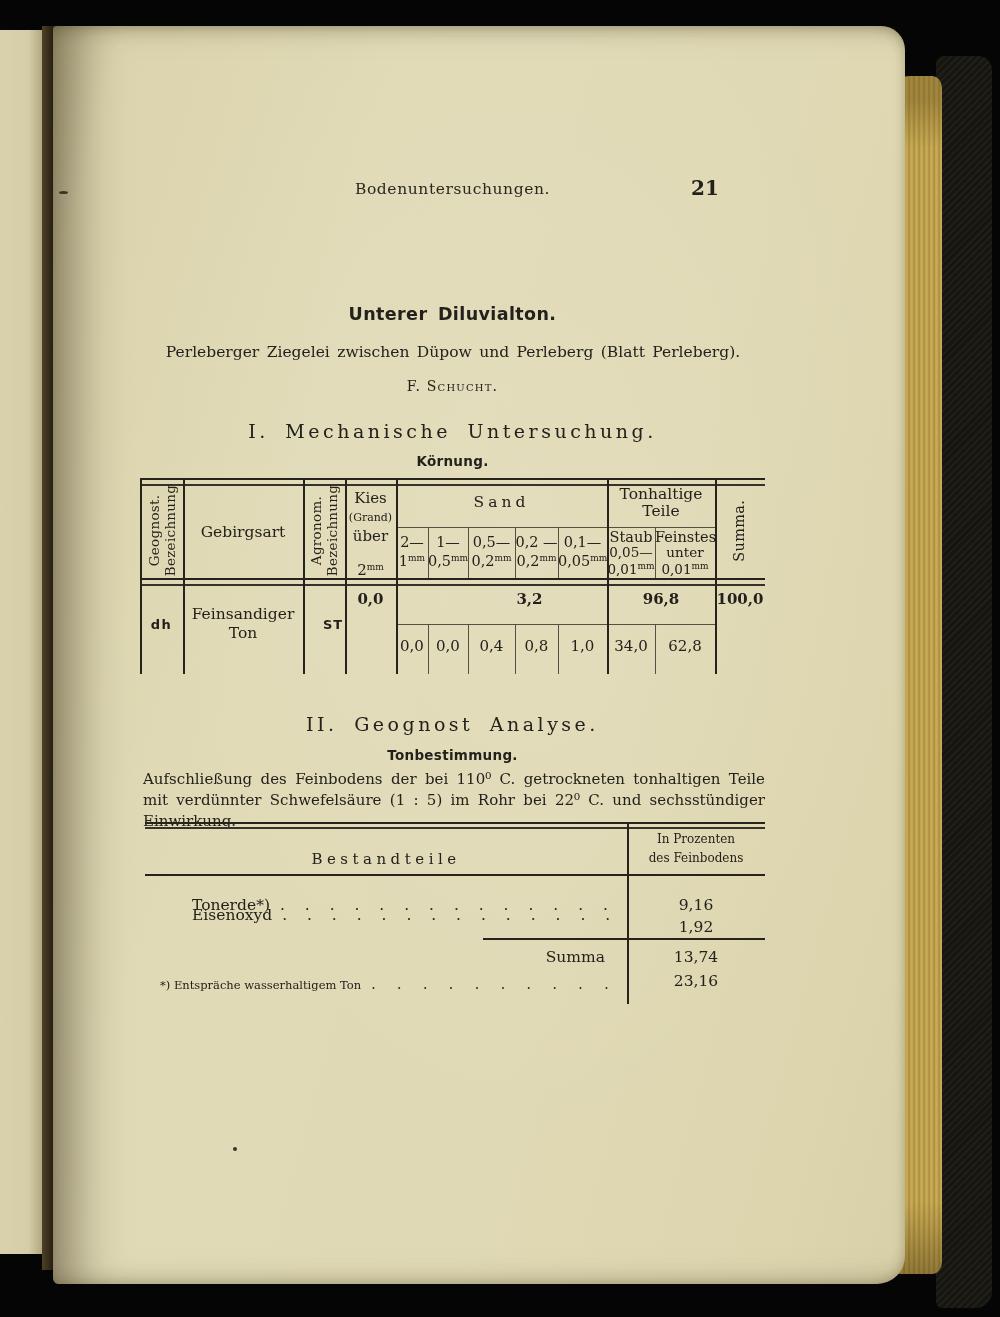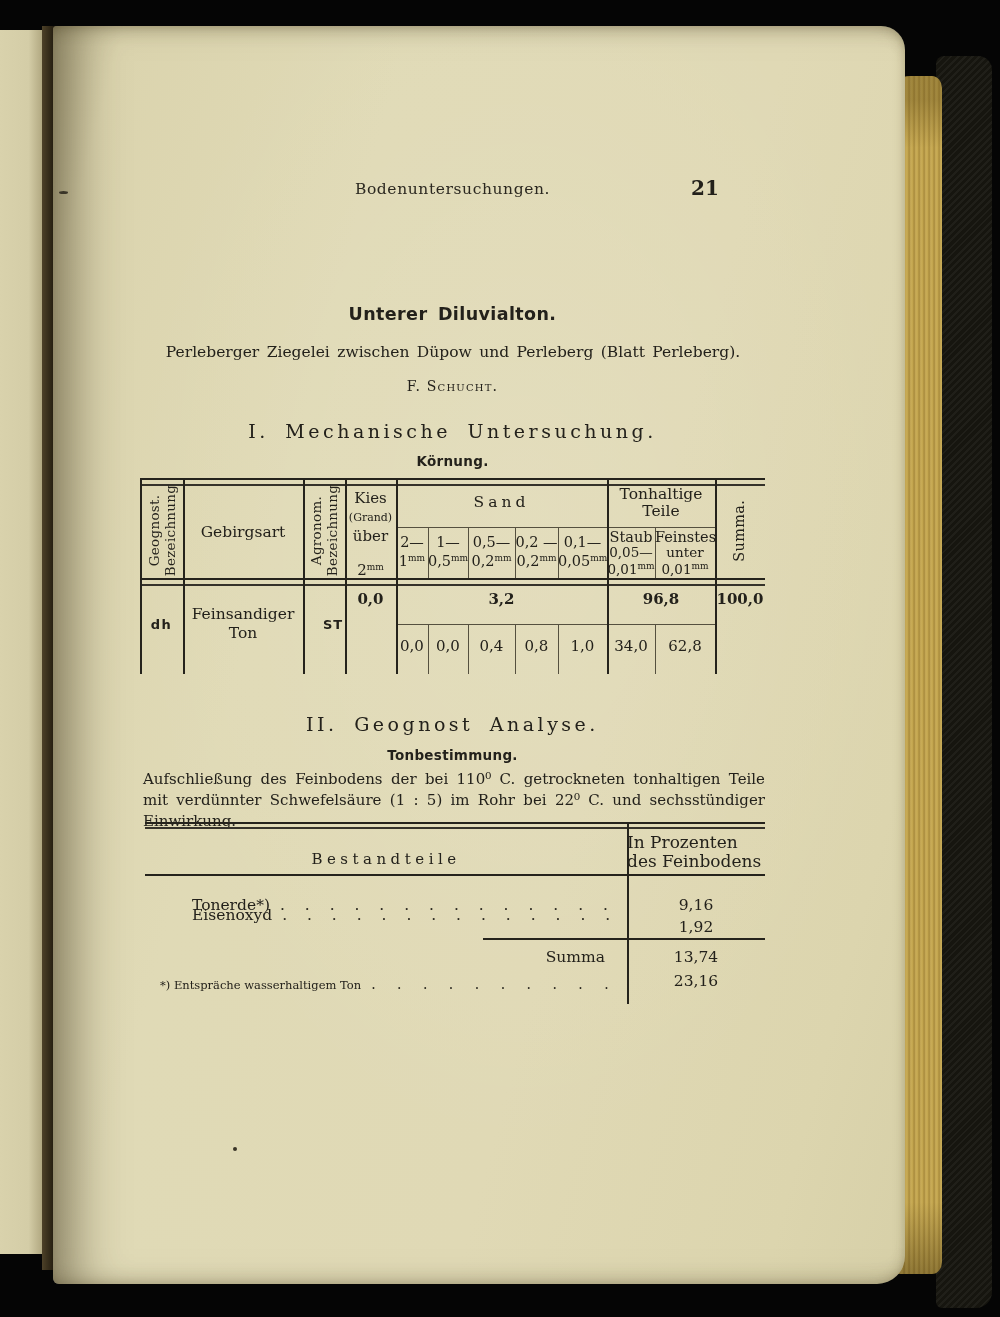--- a/index.html
+++ b/index.html
@@ -85,21 +85,21 @@
   .rot{position:absolute;transform:rotate(-90deg);text-align:center;font-size:13.5px;line-height:15.5px;letter-spacing:.3px;}
   .bold{font-weight:bold;}
   .u{font-size:9px;vertical-align:5px;letter-spacing:0;}
   .grp{letter-spacing:4px;}
   .small{font-size:11px;}
   .sub2{font-size:14.5px;line-height:16px;}
   .sub3{font-size:13.5px;line-height:14.5px;}
 
   
   .t2 .hdr-left{left:0;top:28px;width:482px;font-size:15px;letter-spacing:4.5px;text-align:center;position:absolute;}
-  .t2 .hdr-right{left:482px;width:138px;text-align:left;position:absolute;font-size:17px;}
+  .t2 .hdr-right{left:482px;width:138px;text-align:center;position:absolute;font-size:12px;}
   .dotrow{position:absolute;display:flex;align-items:baseline;font-size:15.5px;}
   .dots{flex:1;overflow:hidden;white-space:nowrap;letter-spacing:4px;word-spacing:7px;margin-left:10px;color:#2b2820;}
   .val{position:absolute;left:482px;width:138px;text-align:center;font-size:15.5px;}
 </style>
 </head>
 <body>
 
 <div class="scene">
 
   <div class="cover"></div>
@@ -204,21 +204,21 @@
       </div>
       <div class="rot" style="left:565px;top:45px;width:70px;font-size:14.5px;">Summa.</div>
 
       <div class="cell sans bold" style="left:0;top:138px;width:43px;font-size:13px;letter-spacing:1.5px;">dh</div>
       <div class="cell" style="left:43px;top:127px;width:120px;font-size:15.5px;line-height:19px;">
         <span class="ln">Feinsandiger</span>
         <span class="ln">Ton</span>
       </div>
       <div class="cell sans bold" style="left:163px;top:138px;width:60px;font-size:13px;letter-spacing:1px;">ST</div>
       <div class="cell bold" style="left:205px;top:113px;width:51px;">0,0</div>
-      <div class="cell bold" style="left:256px;top:113px;width:211px;">3,2</div>
+      <div class="cell bold" style="left:256px;top:113px;width:211px;padding-left:28px;">3,2</div>
       <div class="cell bold" style="left:467px;top:113px;width:108px;">96,8</div>
       <div class="cell bold" style="left:575px;top:113px;width:50px;">100,0</div>
 
       <div class="cell" style="left:256px;top:160px;width:32px;">0,0</div>
       <div class="cell" style="left:288px;top:160px;width:40px;">0,0</div>
       <div class="cell" style="left:328px;top:160px;width:47px;">0,4</div>
       <div class="cell" style="left:375px;top:160px;width:43px;">0,8</div>
       <div class="cell" style="left:418px;top:160px;width:49px;">1,0</div>
       <div class="cell" style="left:467px;top:160px;width:48px;">34,0</div>
       <div class="cell" style="left:515px;top:160px;width:60px;">62,8</div>

